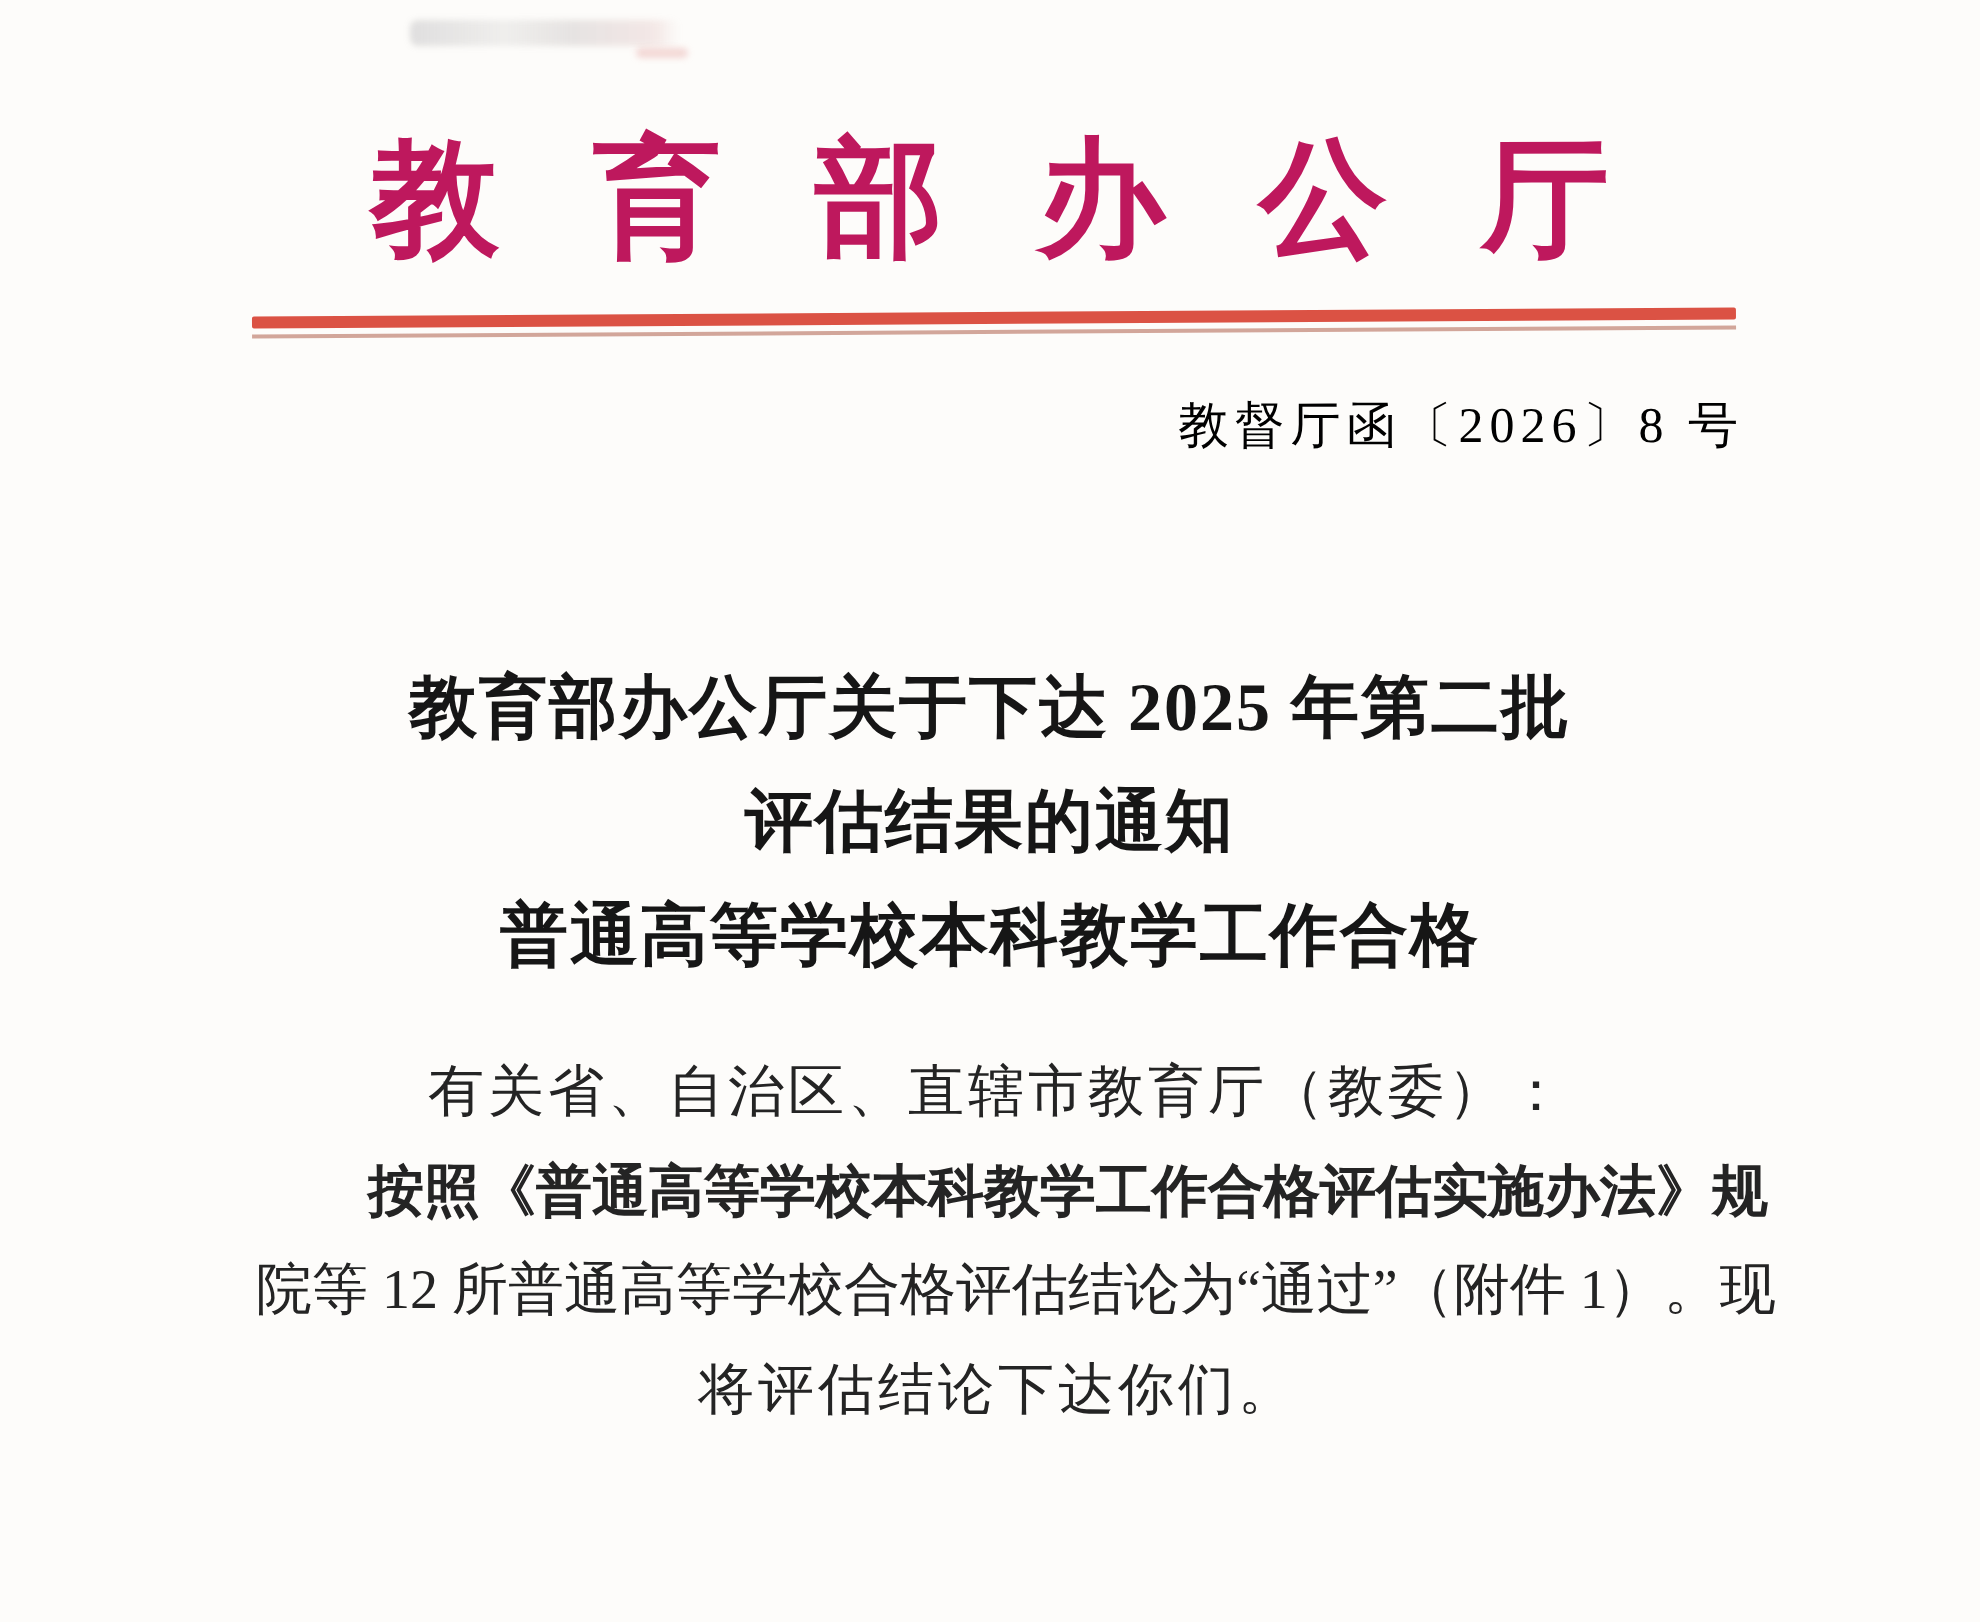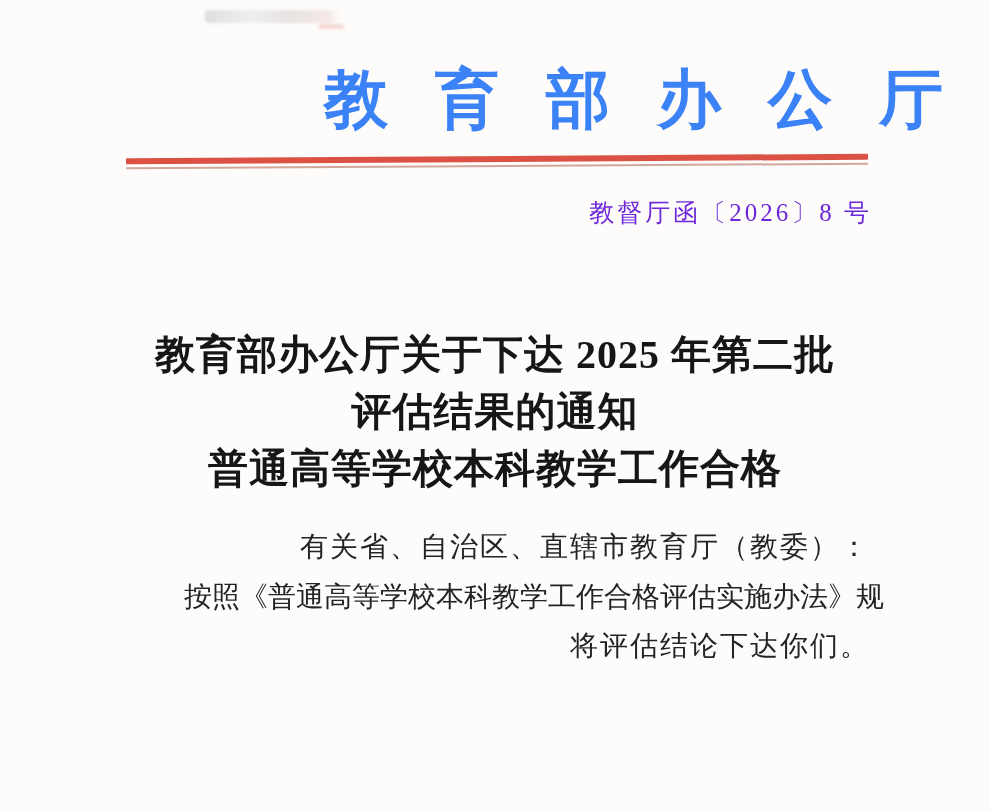--- a/index.html
+++ b/index.html
@@ -43,25 +43,25 @@
     filter: blur(1.5px);
     border-radius: 3px;
   }
 
   
   .agency {
     position: absolute;
     top: 60px;
     left: 0;
     right: 0;
-    text-align: right;
+    text-align: center;
     font-size: 64px;
     line-height: 80px;
     font-weight: 600;
-    color: #3b82f6;
+    color: #be185d;
     letter-spacing: 47px;
     text-indent: 47px;
     white-space: nowrap;
   }
 
   
   .rule-wrap {
     position: absolute;
     left: 126px;
     top: 156px;
@@ -79,33 +79,33 @@
     background: rgba(175, 95, 75, 0.55);
   }
 
   
   .doc-number {
     position: absolute;
     top: 196px;
     right: 118px;
     font-size: 25px;
     letter-spacing: 3px;
-    color: #6d28d9;
+    color: #000000;
     white-space: nowrap;
   }
 
   
   .title {
     position: absolute;
     top: 326px;
     left: 0;
     right: 0;
     text-align: center;
     font-weight: 700;
-    font-size: 40px;
+    font-size: 34px;
     line-height: 57px;
     color: #161616;
     letter-spacing: 1px;
   }
 
   
   .body-text {
     position: absolute;
     top: 522px;
     left: 128px;
@@ -113,25 +113,25 @@
     font-size: 28px;
     line-height: 49.5px;
     color: #242424;
   }
   .para-line {
     text-align: justify;
     text-align-last: justify;
     white-space: nowrap;
   }
   .salutation, .last-line {
-    text-align: right;
+    text-align: center;
     letter-spacing: 2px;
     white-space: nowrap;
   }
-  .indent { text-indent: 56px; padding-left: 0; }
+  .indent { text-indent: 56px; padding-left: 0; font-weight: bold; }
   .justified {
     letter-spacing: 0;
   }
 </style>
 </head>
 <body>
 
 <div class="page">
 
   <div class="scan-artifact"></div>
@@ -148,16 +148,17 @@
 
   <div class="title">
     <div>教育部办公厅关于下达 2025 年第二批</div>
     <div>评估结果的通知</div>
     <div>普通高等学校本科教学工作合格</div>
   </div>
 
   <div class="body-text">
     <div class="salutation">有关省、自治区、直辖市教育厅（教委）：</div>
     <div class="para-line justified indent">按照《普通高等学校本科教学工作合格评估实施办法》规</div>
+    <div class="para-line justified">院等 12 所普通高等学校合格评估结论为“通过”（附件 1）。现</div>
     <div class="last-line">将评估结论下达你们。</div>
   </div>
 
 </div>
 
 </body></html>

